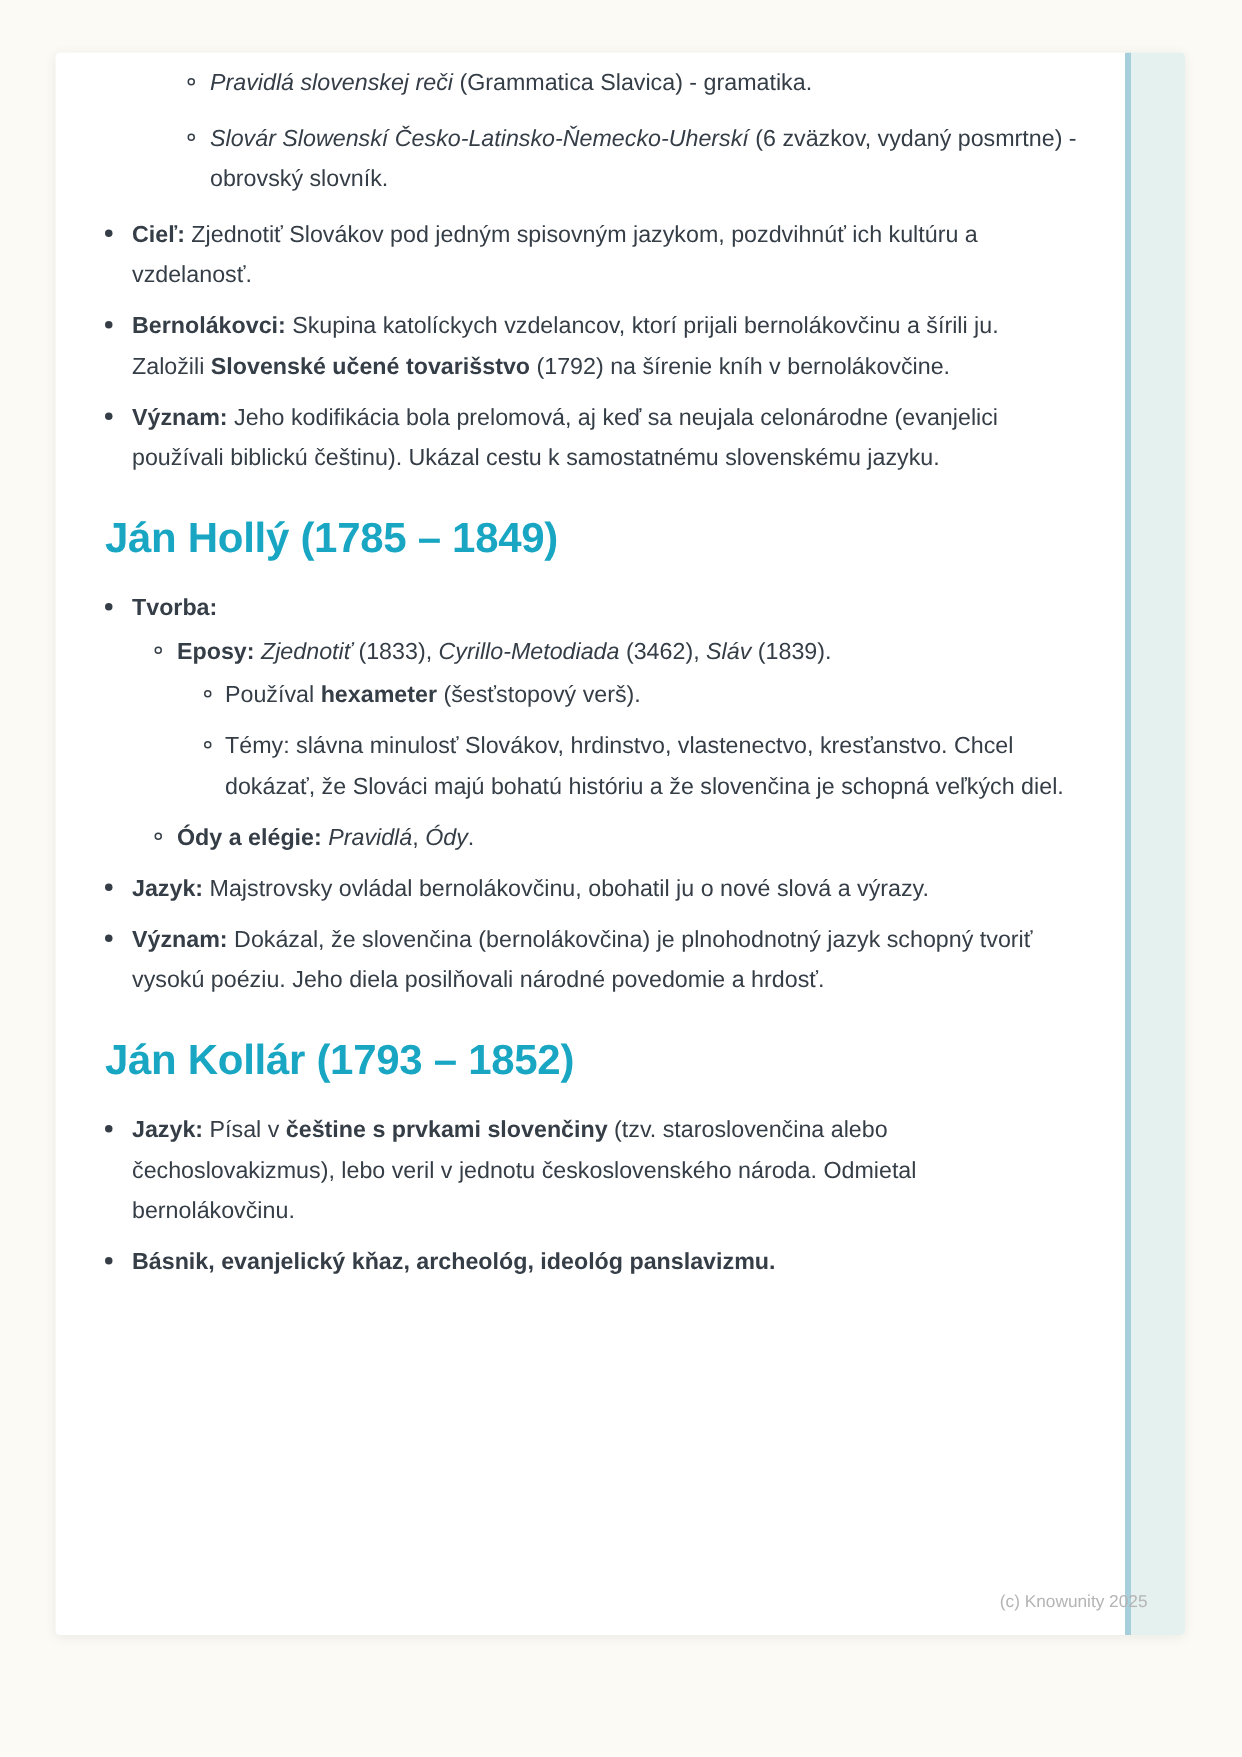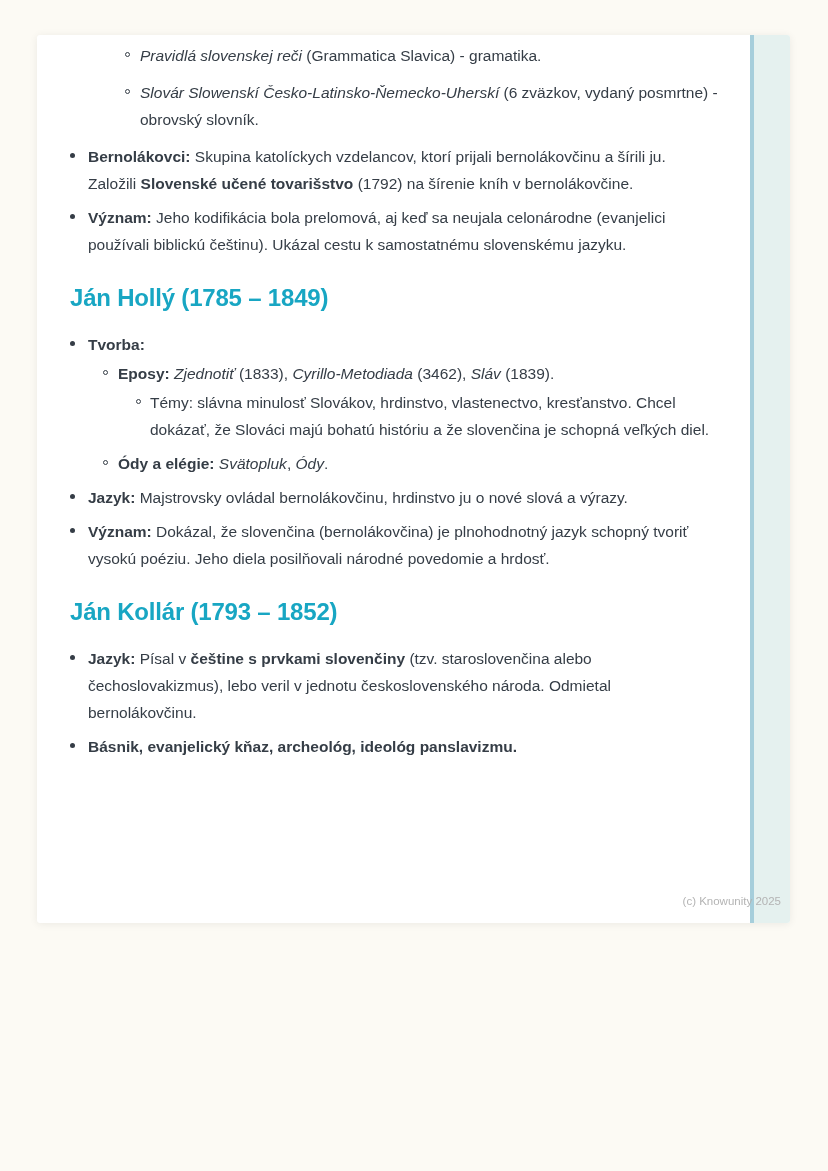--- a/index.html
+++ b/index.html
@@ -17,21 +17,21 @@
     width:828px;height:1171px;
     background:var(--page-bg);
     font-family:"Liberation Sans", sans-serif;
     color:var(--text);
     position:relative;
     overflow:hidden;
   }
   .card{
     position:absolute;
     left:37px;top:35px;
-    width:753px;height:888px;
+    width:753px;height:1055px;
     background:var(--card-bg);
     border-radius:3px;
     box-shadow:0 1px 8px rgba(0,0,0,0.07);
   }
   .stripe{
     position:absolute;top:0;right:0;
     width:40px;height:100%;
     background:var(--stripe-fill);
     border-left:4px solid var(--stripe-line);
     border-radius:0 3px 3px 0;
@@ -39,41 +39,41 @@
   }
   .content{
     position:relative;z-index:2;
     padding:7px 72px 0 33px;
     font-size:15.5px;line-height:27px;
   }
   .seg-b{font-weight:700;}
   .seg-i{font-style:italic;}
   h2.section-heading{
     color:var(--accent);
-    font-size:24px;line-height:32px;
+    font-size:28px;line-height:32px;
     font-weight:700;
     margin:24px 0 17px 0;
     letter-spacing:-0.2px;
   }
   ul.doc-list{list-style:none;margin:0;padding:0;}
   li.doc-item{margin:0 0 7px 0;}
   .row{display:flex;align-items:flex-start;}
   .marker-box{flex:none;display:block;padding-top:10px;}
   .lvl0 > .doc-item > .row > .marker-box{width:18px;}
   .lvl1 > .doc-item > .row > .marker-box{width:15px;}
   .lvl2 > .doc-item > .row > .marker-box{width:14px;}
   .m-disc{display:block;width:5px;height:5px;border-radius:50%;background:var(--text);}
   .m-circle{display:block;width:5px;height:5px;border-radius:50%;border:1.5px solid var(--text);background:transparent;}
   .item-text{flex:1;}
   .doc-item > .doc-list{margin-top:2px;margin-left:33px;}
   .intro-sub-wrap{margin-left:55px;margin-bottom:9px;}
   .intro-sub-wrap li.doc-item{margin-bottom:10px;}
   .list-block{margin-bottom:6px;}
   .footer{
-    position:absolute;right:9px;bottom:15px;
+    position:absolute;right:25px;bottom:15px;
     z-index:3;
     font-size:11.5px;line-height:14px;
     color:var(--footer-text);
     text-align:center;
   }
 </style>
 </head>
 <body>
 
 <div class="card">
@@ -97,20 +97,28 @@
                 <span class="m-circle"></span>
               </span>
               <div class="item-text"><span class="seg-i">Slovár Slowenskí Česko-Latinsko-Ňemecko-Uherskí</span><span> (6 zväzkov, vydaný posmrtne) - obrovský slovník.</span></div>
             </div>
           </li>
         </ul>
       </div>
 
     <div class="list-block">
         <ul class="doc-list lvl0">
+          <li class="doc-item">
+            <div class="row">
+              <span class="marker-box">
+                <span class="m-disc"></span>
+              </span>
+              <div class="item-text"><span class="seg-b">Cieľ:</span><span> Zjednotiť Slovákov pod jedným spisovným jazykom, pozdvihnúť ich kultúru a vzdelanosť.</span></div>
+            </div>
+          </li>
           <li class="doc-item">
             <div class="row">
               <span class="marker-box">
                 <span class="m-disc"></span>
               </span>
               <div class="item-text"><span class="seg-b">Bernolákovci:</span><span> Skupina katolíckych vzdelancov, ktorí prijali bernolákovčinu a šírili ju. Založili </span><span class="seg-b">Slovenské učené tovarišstvo</span><span> (1792) na šírenie kníh v bernolákovčine.</span></div>
             </div>
           </li>
           <li class="doc-item">
             <div class="row">
@@ -136,46 +144,54 @@
             </div>
             <ul class="doc-list lvl1">
               <li class="doc-item">
                 <div class="row">
                   <span class="marker-box">
                     <span class="m-circle"></span>
                   </span>
                   <div class="item-text"><span class="seg-b">Eposy:</span><span> </span><span class="seg-i">Zjednotiť</span><span> (1833), </span><span class="seg-i">Cyrillo-Metodiada</span><span> (3462), </span><span class="seg-i">Sláv</span><span> (1839).</span></div>
                 </div>
                 <ul class="doc-list lvl2">
+                  <li class="doc-item">
+                    <div class="row">
+                      <span class="marker-box">
+                        <span class="m-circle"></span>
+                      </span>
+                      <div class="item-text"><span>Používal </span><span class="seg-b">hexameter</span><span> (šesťstopový verš).</span></div>
+                    </div>
+                  </li>
                   <li class="doc-item">
                     <div class="row">
                       <span class="marker-box">
                         <span class="m-circle"></span>
                       </span>
                       <div class="item-text"><span>Témy: slávna minulosť Slovákov, hrdinstvo, vlastenectvo, kresťanstvo. Chcel dokázať, že Slováci majú bohatú históriu a že slovenčina je schopná veľkých diel.</span></div>
                     </div>
                   </li>
                 </ul>
               </li>
               <li class="doc-item">
                 <div class="row">
                   <span class="marker-box">
                     <span class="m-circle"></span>
                   </span>
-                  <div class="item-text"><span class="seg-b">Ódy a elégie:</span><span> </span><span class="seg-i">Svätopluk</span><span>, </span><span class="seg-i">Ódy</span><span>.</span></div>
+                  <div class="item-text"><span class="seg-b">Ódy a elégie:</span><span> </span><span class="seg-i">Pravidlá</span><span>, </span><span class="seg-i">Ódy</span><span>.</span></div>
                 </div>
               </li>
             </ul>
           </li>
           <li class="doc-item">
             <div class="row">
               <span class="marker-box">
                 <span class="m-disc"></span>
               </span>
-              <div class="item-text"><span class="seg-b">Jazyk:</span><span> Majstrovsky ovládal bernolákovčinu, hrdinstvo ju o nové slová a výrazy.</span></div>
+              <div class="item-text"><span class="seg-b">Jazyk:</span><span> Majstrovsky ovládal bernolákovčinu, obohatil ju o nové slová a výrazy.</span></div>
             </div>
           </li>
           <li class="doc-item">
             <div class="row">
               <span class="marker-box">
                 <span class="m-disc"></span>
               </span>
               <div class="item-text"><span class="seg-b">Význam:</span><span> Dokázal, že slovenčina (bernolákovčina) je plnohodnotný jazyk schopný tvoriť vysokú poéziu. Jeho diela posilňovali národné povedomie a hrdosť.</span></div>
             </div>
           </li>

